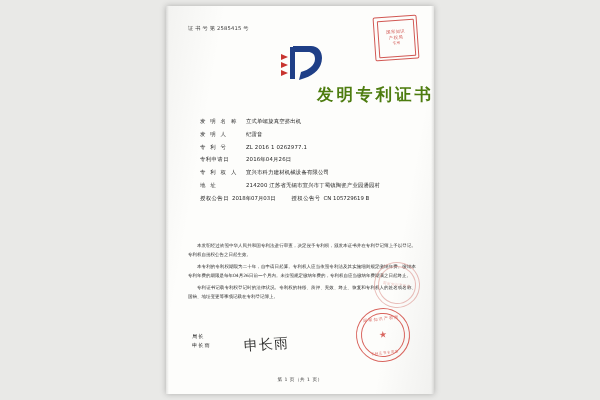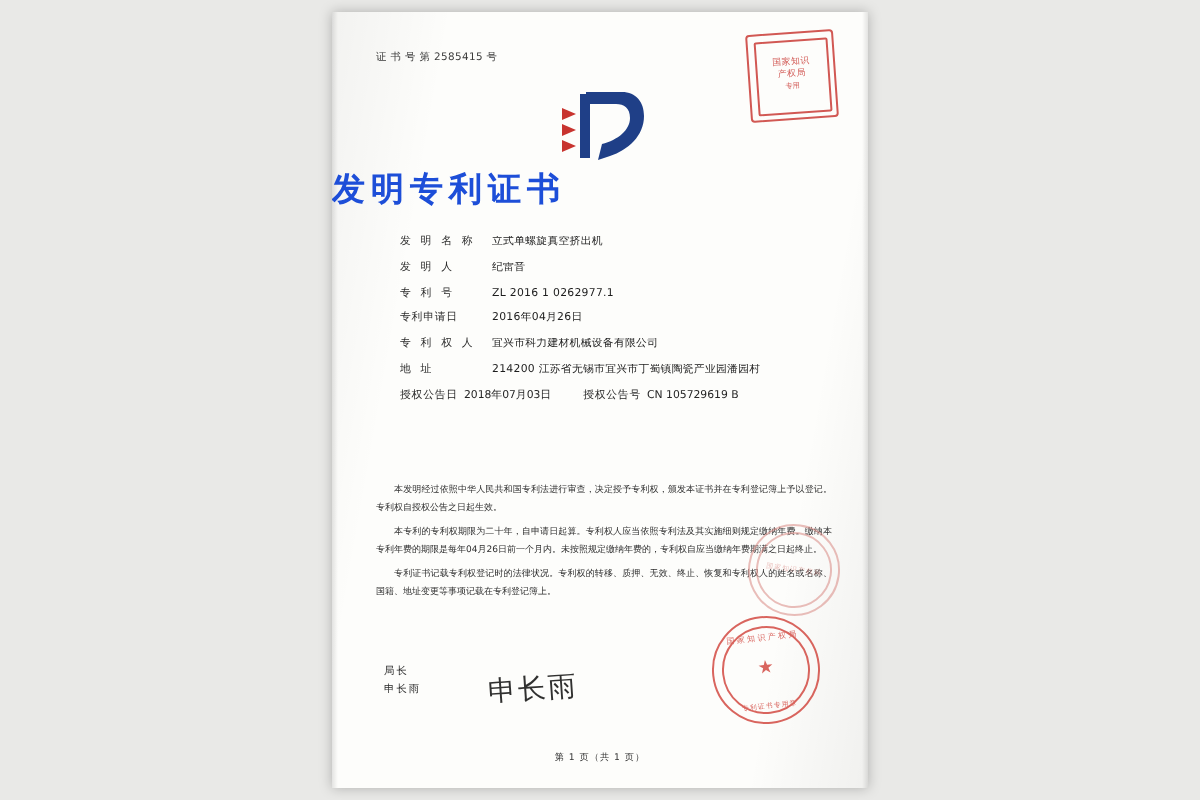--- a/index.html
+++ b/index.html
@@ -101,26 +101,26 @@
     width: 46px;
     height: 38px;
   }
 
   
   .title {
     position: absolute;
     left: 0;
     right: 0;
     top: 78px;
-    text-align: left;
+    text-align: right;
     font-family: Liberation Serif, serif;
     font-size: 16.5px;
     font-weight: bold;
     letter-spacing: 3px;
-    color: #1d4ed8;
+    color: #4d7c0f;
   }
 
   
   .fields {
     position: absolute;
     left: 34px;
     top: 112px;
     width: 208px;
   }
   .frow {

